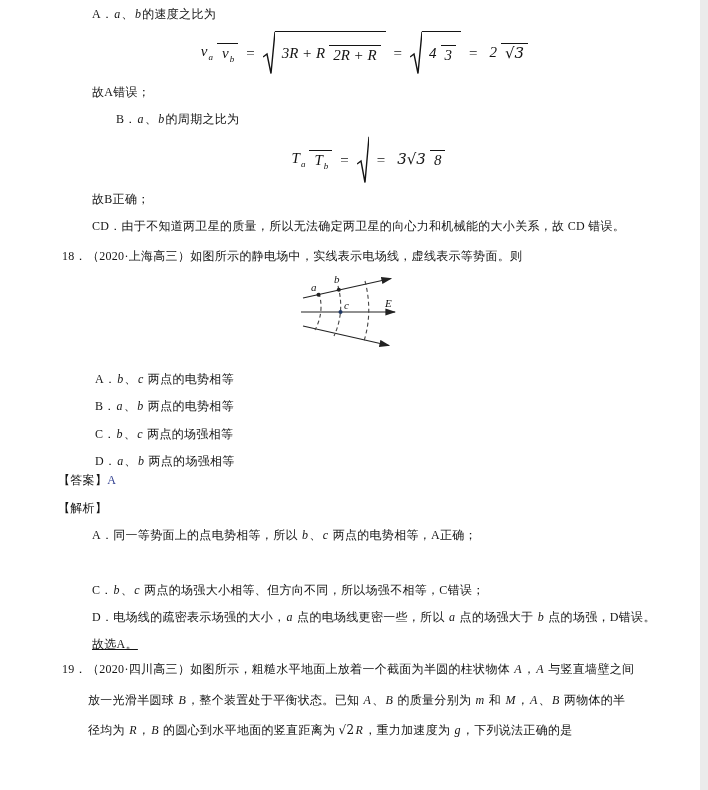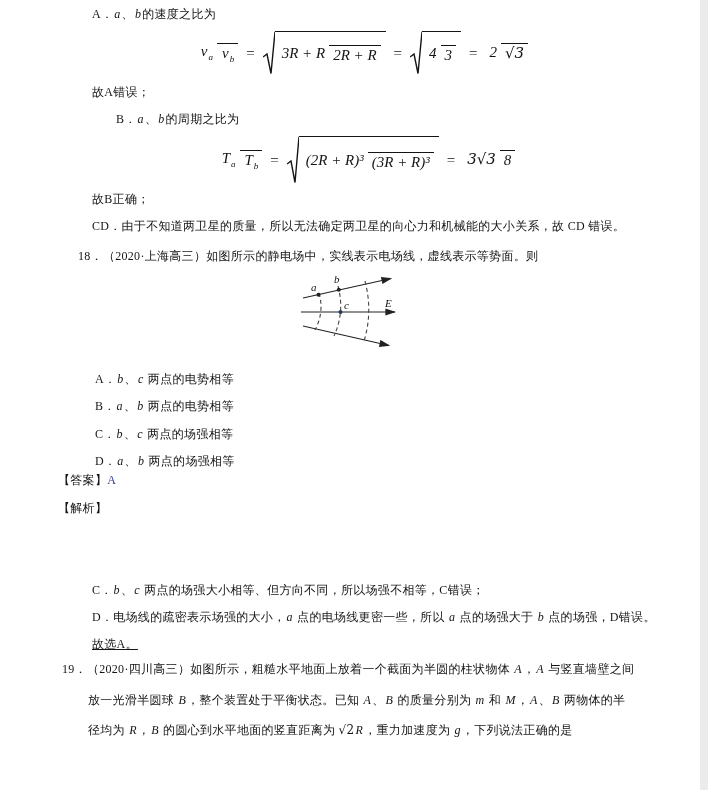--- a/index.html
+++ b/index.html
@@ -86,39 +86,33 @@
         <span class="num"><span class="mvar">T</span><sub>a</sub></span>
         <span class="den"><span class="mvar">T</span><sub>b</sub></span>
       </span>
       <span class="meq">=</span>
       <span class="sqrt">
         <span class="radmark">
           <svg viewBox="0 0 12 48" preserveAspectRatio="none">
               <path d="M0 28 L4 25 L8 46.5 L12 0.8" fill="none" stroke="#141414" stroke-width="1.4"></path>
             </svg>
         </span>
-        <span class="content">
-          <span class="frac">
-            <span class="num">(2R + R)³</span>
-            <span class="den">(3R + R)³</span>
-          </span>
-        </span>
       </span>
       <span class="meq">=</span>
       <span class="frac">
         <span class="num msqrt">3√3</span>
         <span class="den">8</span>
       </span>
     </div>
   </div>
 
   <div class="line" style="left:92px;top:191px;">故B正确；</div>
   <div class="line" style="left:92px;top:218px;">CD．由于不知道两卫星的质量，所以无法确定两卫星的向心力和机械能的大小关系，故 CD 错误。</div>
 
-  <div class="line" style="left:62px;top:248px;margin-left:16px;">18．（2020·上海高三）如图所示的静电场中，实线表示电场线，虚线表示等势面。则</div>
+  <div class="line" style="left:62px;top:248px;">18．（2020·上海高三）如图所示的静电场中，实线表示电场线，虚线表示等势面。则</div>
 
   <div class="figure" style="left:283px;top:272px;width:180px;height:96px;">
     <svg width="180" height="96" viewBox="0 0 180 96">
       <defs>
         <marker id="arr" markerWidth="9" markerHeight="8" refX="8" refY="3" orient="auto">
           <path d="M0,0 L9,3 L0,6 Z" fill="#222"></path>
         </marker>
       </defs>
 
       <line x1="20" y1="26" x2="108" y2="6.5" stroke="#222" stroke-width="1.2" marker-end="url(#arr)"></line>
@@ -141,20 +135,21 @@
   </div>
 
   <div class="line" style="left:95px;top:371px;"><span>A．</span><span class="mvar">b</span><span>、</span><span class="mvar">c</span><span> 两点的电势相等</span></div>
   <div class="line" style="left:95px;top:398px;text-align:center;"><span>B．</span><span class="mvar">a</span><span>、</span><span class="mvar">b</span><span> 两点的电势相等</span></div>
   <div class="line" style="left:95px;top:426px;"><span>C．</span><span class="mvar">b</span><span>、</span><span class="mvar">c</span><span> 两点的场强相等</span></div>
   <div class="line" style="left:95px;top:453px;"><span>D．</span><span class="mvar">a</span><span>、</span><span class="mvar">b</span><span> 两点的场强相等</span></div>
 
   <div class="line" style="left:58px;top:472px;"><span>【答案】</span><span class="navy">A</span></div>
   <div class="line" style="left:58px;top:500px;">【解析】</div>
 
+  <div class="line" style="left:92px;top:527px;"><span>A．同一等势面上的点电势相等，所以 </span><span class="mvar">b</span><span>、</span><span class="mvar">c</span><span> 两点的电势相等，A正确；</span></div>
   <div class="line" style="left:92px;top:582px;"><span>C．</span><span class="mvar">b</span><span>、</span><span class="mvar">c</span><span> 两点的场强大小相等、但方向不同，所以场强不相等，C错误；</span></div>
   <div class="line" style="left:92px;top:609px;"><span>D．电场线的疏密表示场强的大小，</span><span class="mvar">a</span><span> 点的电场线更密一些，所以 </span><span class="mvar">a</span><span> 点的场强大于 </span><span class="mvar">b</span><span> 点的场强，D错误。</span></div>
   <div class="line" style="left:92px;top:636px;text-decoration:underline;">故选A。</div>
 
   <div class="line" style="left:62px;top:661px;"><span>19．（2020·四川高三）如图所示，粗糙水平地面上放着一个截面为半圆的柱状物体 </span><span class="mvar">A</span><span>，</span><span class="mvar">A</span><span> 与竖直墙壁之间</span></div>
   <div class="line" style="left:88px;top:692px;"><span>放一光滑半圆球 </span><span class="mvar">B</span><span>，整个装置处于平衡状态。已知 </span><span class="mvar">A</span><span>、</span><span class="mvar">B</span><span> 的质量分别为 </span><span class="mvar">m</span><span> 和 </span><span class="mvar">M</span><span>，</span><span class="mvar">A</span><span>、</span><span class="mvar">B</span><span> 两物体的半</span></div>
   <div class="line" style="left:88px;top:722px;"><span>径均为 </span><span class="mvar">R</span><span>，</span><span class="mvar">B</span><span> 的圆心到水平地面的竖直距离为 </span><span class="msqrt">√2</span><span class="mvar">R</span><span>，重力加速度为 </span><span class="mvar">g</span><span>，下列说法正确的是</span></div>
 
   <div class="scrollbar"></div>
 

